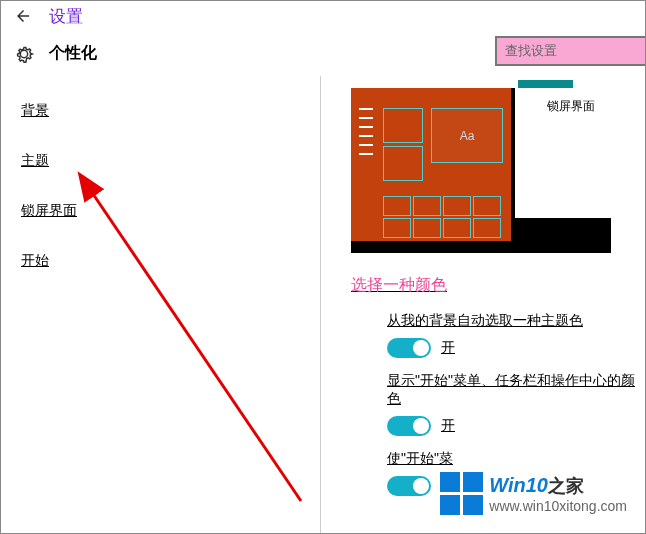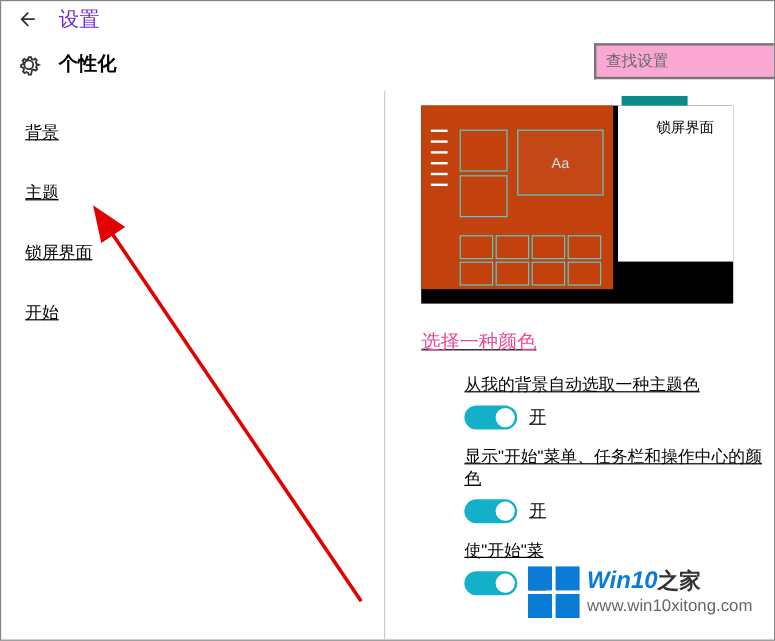--- a/index.html
+++ b/index.html
@@ -29,21 +29,21 @@
   .pv-window { position: absolute; right: 0; top: 0; width: 96px; height: 130px; background: #fff; }
   .pv-accent { position: absolute; top: -8px; right: 38px; width: 55px; height: 8px; background: #0a8a8a; }
   .pv-text { position: absolute; right: 16px; top: 10px; font-size: 12px; color: #000; }
   .section-title { font-size: 16px; margin: 22px 0 16px 0; color: #ec4899; }
   .option { margin-bottom: 14px; margin-left: 36px; }
   .option-label { font-size: 14px; color: #000; margin-bottom: 8px; }
   .toggle-row { display: flex; align-items: center; gap: 10px; }
   .toggle { width: 44px; height: 20px; border-radius: 10px; background: #14b0c9; position: relative; cursor: pointer; }
   .toggle::after { content: ""; position: absolute; right: 2px; top: 2px; width: 16px; height: 16px; border-radius: 50%; background: #fff; }
   .toggle-text { font-size: 14px; color: #000; }
-  .logo { position: absolute; right: 18px; bottom: 18px; display: flex; align-items: flex-start; gap: 6px; }
+  .logo { position: absolute; right: 18px; bottom: 18px; display: flex; align-items: center; gap: 6px; }
   .logo-sq { display: grid; grid-template-columns: 20px 20px; grid-template-rows: 20px 20px; gap: 3px; }
   .logo-sq div { background: #0a7cd8; }
   .logo-txt { font-family: sans-serif; }
   .logo-win { font-size: 20px; font-style: italic; font-weight: bold; color: #0a7cd8; }
   .logo-home { font-size: 18px; font-weight: bold; color: #333; }
   .logo-url { font-size: 14px; color: #666; }
   .arrow { position: absolute; left: 30px; top: 160px; pointer-events: none; }
 </style>
 </head>
 <body>

